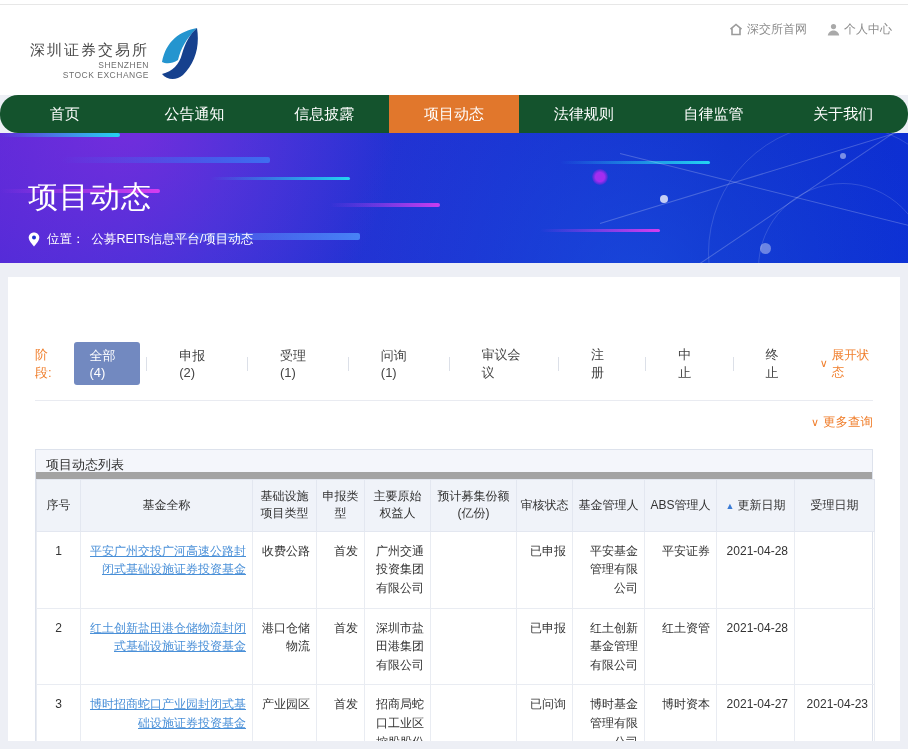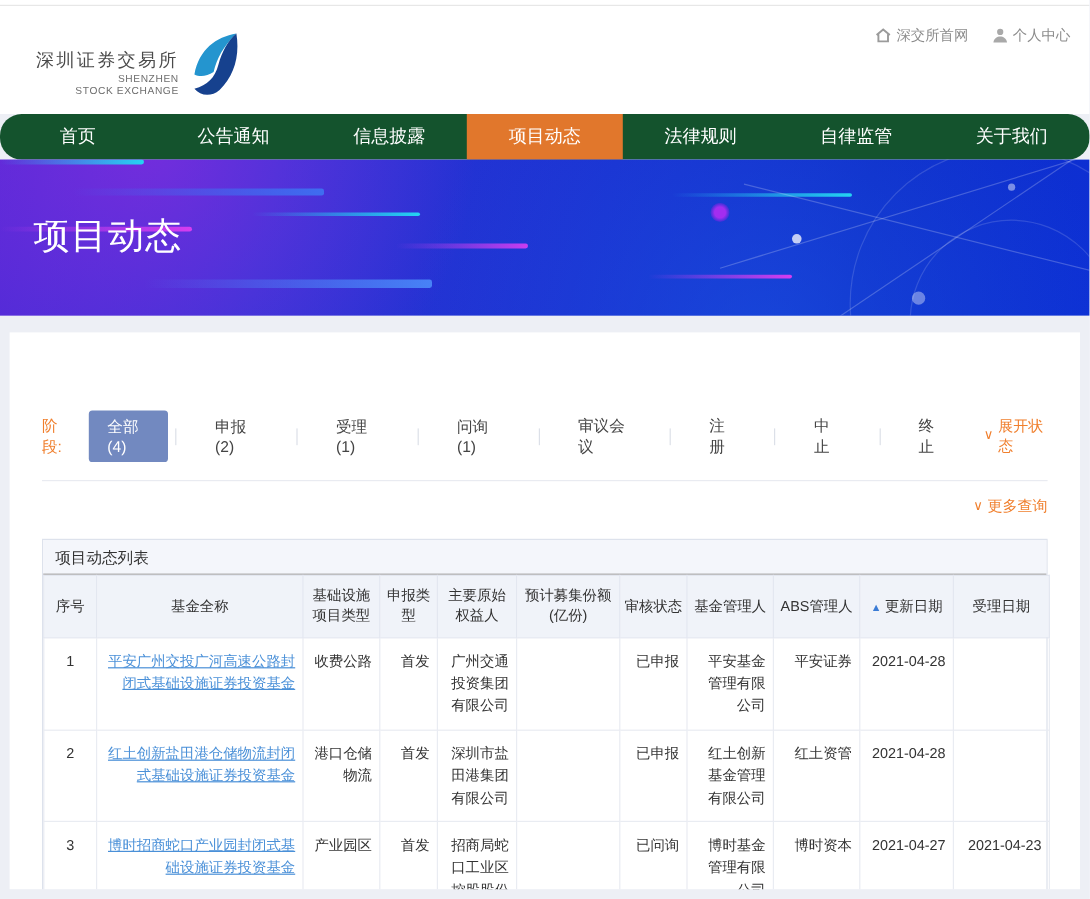--- a/index.html
+++ b/index.html
@@ -75,21 +75,21 @@
   .vsep { width:1px; height:14px; background:#dce0e8; }
   .expand-link,.more-link { margin-left:auto; color:#f07f2d; font-size:12.5px; cursor:pointer;
     display:flex; align-items:center; gap:4px; }
   .caret { font-size:11px; line-height:1; }
   .filter-divider { border-bottom:1px solid #e9ebf1; margin-top:15px; }
   .more-row { display:flex; margin-top:13px; }
 
   
   .table-panel { margin-top:18px; border:1px solid #dde2ec; }
   .table-title { height:29px; line-height:29px; padding-left:10px; background:#f4f6fb;
-    font-size:13px; color:#333; border-bottom:1px solid #a3a3a3; }
+    font-size:13px; color:#333; border-bottom:7px solid #a3a3a3; }
   table { width:100%; border-collapse:collapse; table-layout:fixed; font-size:12px; color:#333; }
   th { background:#f0f3f9; border:1px solid #e3e7f0; font-weight:normal; text-align:center;
     padding:8px 3px; line-height:1.45; color:#333; }
   td { border:1px solid #e9ecf2; padding:10px 6px; vertical-align:top; line-height:1.55;text-align:right; }
   td.center { text-align:center; }
   .fund-link { color:#4a90d8; text-decoration:underline; cursor:pointer; }
   .sort-asc { color:#3a7bd5; font-size:9px; margin-right:3px; }
   col.c-no{width:44px} col.c-fund{width:172px} col.c-type{width:64px} col.c-apply{width:48px}
   col.c-orig{width:66px} col.c-shares{width:86px} col.c-status{width:56px} col.c-mgr{width:72px}
   col.c-abs{width:72px} col.c-upd{width:78px} col.c-acc{width:80px}
@@ -155,20 +155,28 @@
   <div class="dotw d1"></div>
   <div class="dotw d2"></div>
   <div class="dotw d3"></div>
   <div class="net n1"></div>
   <div class="net n2"></div>
   <div class="net n3"></div>
   <div class="ring r1"></div>
   <div class="ring r2"></div>
 
   <div class="banner-title">项目动态</div>
+  <div class="breadcrumb">
+    <svg width="12" height="15" viewBox="0 0 12 15">
+      <path d="M6 0.5 C 9 0.5, 11.3 2.8, 11.3 5.6 C 11.3 9.2, 6 14.5, 6 14.5 C 6 14.5, 0.7 9.2, 0.7 5.6 C 0.7 2.8, 3 0.5, 6 0.5 Z" fill="#fff"></path>
+      <circle cx="6" cy="5.5" r="2" fill="#1b2fd0"></circle>
+    </svg>
+    <span>位置：</span>
+    <span>公募REITs信息平台/项目动态</span>
+  </div>
 </div>
 
 <div class="card">
 
   <div class="filter-row">
     <span class="stage-label">阶段:</span>
     <span class="stage-btn active">全部(4)</span>
     <span class="vsep"></span>
     <span class="stage-btn stage-plain">申报(2)</span>
     <span class="vsep"></span>

